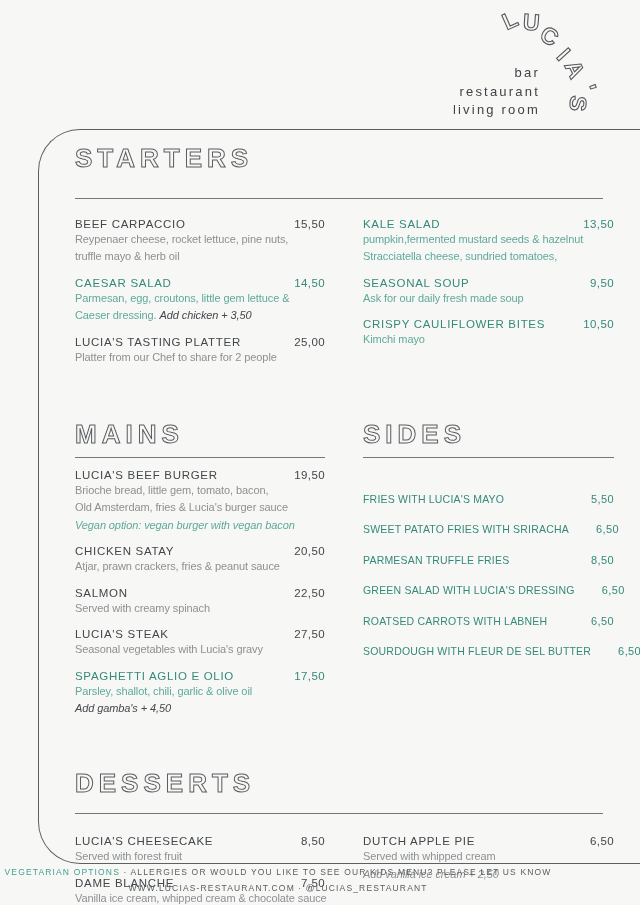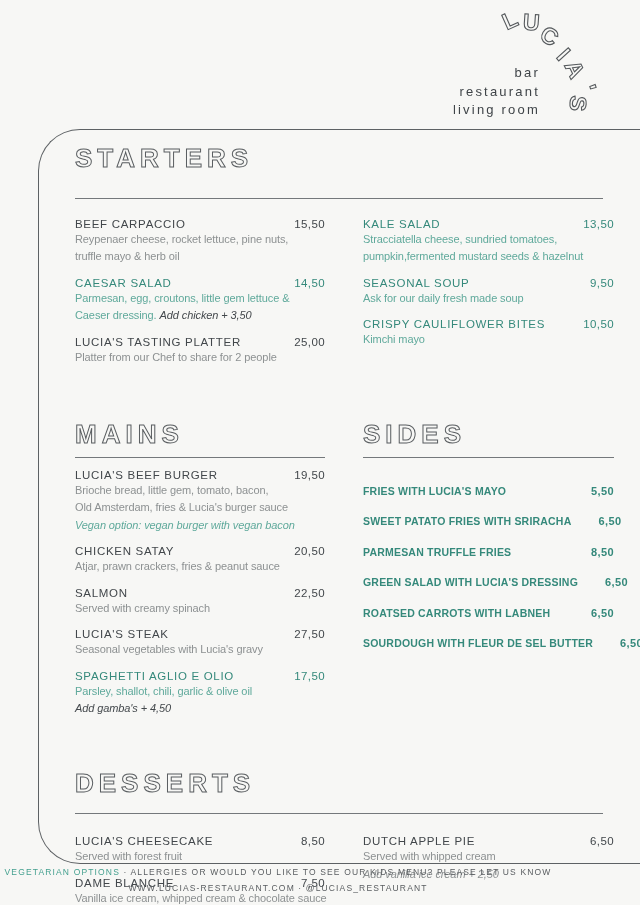--- a/index.html
+++ b/index.html
@@ -61,21 +61,21 @@
   .pr{font-size:11.5px;letter-spacing:.4px;color:#42474b;flex:none;}
   .nm.ac,.pr.ac{color:#35897b;}
   .dl{font-size:11px;line-height:15.5px;margin-top:2px;white-space:nowrap;letter-spacing:-.1px;}
   .sg-plain{color:#8d9192;}
   .sg-accent{color:#5fa99b;}
   .sg-acci{color:#5fa99b;font-style:italic;}
   .sg-note{color:#43484c;font-style:italic;}
   .sg-noteg{color:#8d9192;font-style:italic;}
 
   
-  .sides-list .item{margin-top:4px;margin-bottom:18.5px;font-weight:bold;}
+  .sides-list .item{margin-top:12px;margin-bottom:18.5px;}
   .sides-list .nm{font-size:10.5px;letter-spacing:.2px;}
   .sides-list .pr{font-size:11px;padding-left:23px;}
   .sides-list{padding-top:12px;}
 
   
   .footer{
     position:absolute;left:0;bottom:9px;width:556px;text-align:center;
     font-size:8.5px;letter-spacing:1.15px;color:#595d60;line-height:16px;
   }
   .footer .ac{color:#44a08f;}
@@ -134,22 +134,22 @@
               </div>
               <div class="dl"><span class="sg-plain">Platter from our Chef to share for 2 people</span></div>
             </div>
           </div>
         <div>
             <div class="item">
               <div class="row">
                 <span class="nm ac">KALE SALAD</span>
                 <span class="pr ac">13,50</span>
               </div>
+              <div class="dl"><span class="sg-accent">pumpkin,fermented mustard seeds &amp; hazelnut</span></div>
               <div class="dl"><span class="sg-accent">Stracciatella cheese, sundried tomatoes,</span></div>
-              <div class="dl"><span class="sg-accent">pumpkin,fermented mustard seeds &amp; hazelnut</span></div>
             </div>
             <div class="item">
               <div class="row">
                 <span class="nm ac">SEASONAL SOUP</span>
                 <span class="pr ac">9,50</span>
               </div>
               <div class="dl"><span class="sg-accent">Ask for our daily fresh made soup</span></div>
             </div>
             <div class="item">
               <div class="row">

